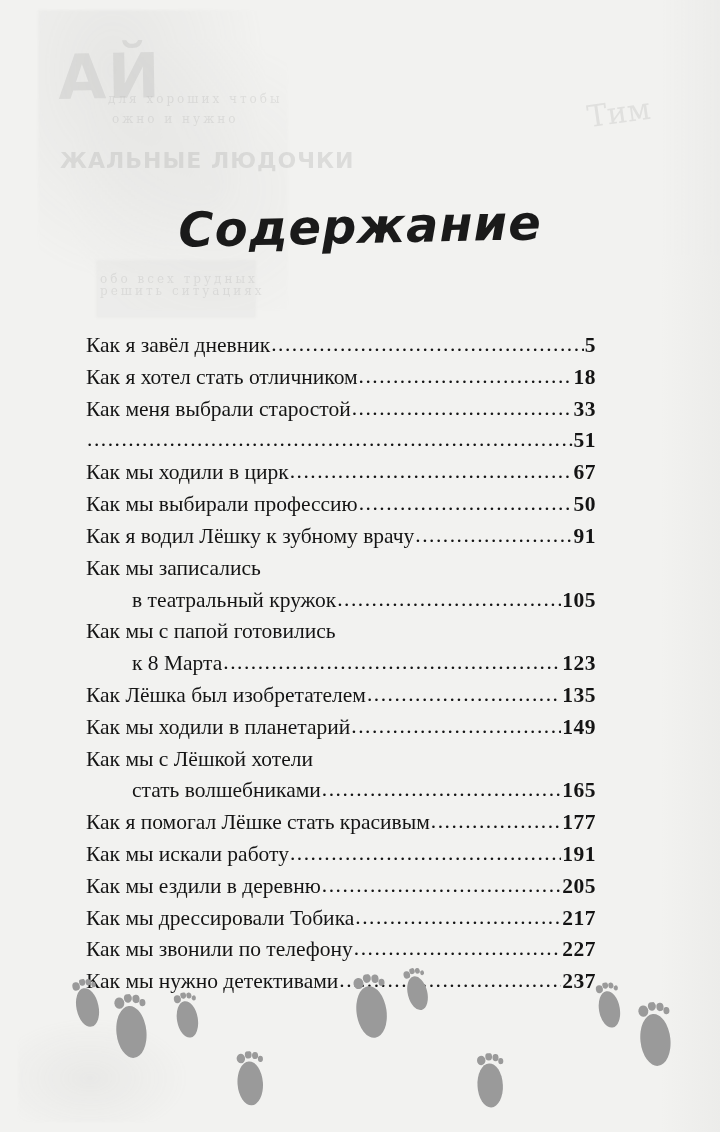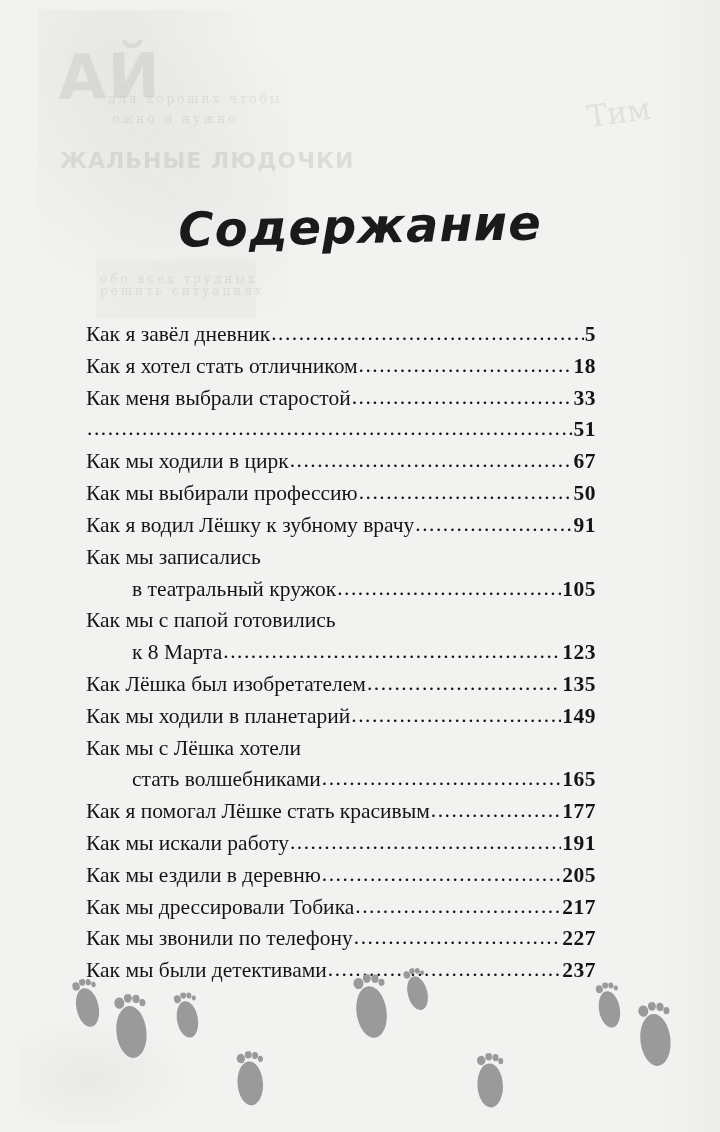--- a/index.html
+++ b/index.html
@@ -109,21 +109,21 @@
     font-style: italic;
     font-weight: bold;
     color: #1a1a1a;
     letter-spacing: 1px;
     transform: rotate(-1.2deg);
   }
 
   
   .toc {
     position: absolute;
-    top: 319px;
+    top: 330px;
     left: 86px;
     width: 510px;
     text-align: center;
   }
   .toc-row {
     display: flex;
     align-items: baseline;
     font-size: 21.5px;
     line-height: 1.48;
     color: #141414;
@@ -241,21 +241,21 @@
       <span class="toc-title">Как Лёшка был изобретателем</span>
       <span class="toc-dots">................................................................................</span>
       <span class="toc-page">135</span>
     </div>
     <div class="toc-row">
       <span class="toc-title">Как мы ходили в планетарий</span>
       <span class="toc-dots">................................................................................</span>
       <span class="toc-page">149</span>
     </div>
     <div class="toc-row nopage">
-      <span class="toc-title">Как мы с Лёшка хотели</span>
+      <span class="toc-title">Как мы с Лёшкой хотели</span>
     </div>
     <div class="toc-row indent">
       <span class="toc-title">стать волшебниками</span>
       <span class="toc-dots">................................................................................</span>
       <span class="toc-page">165</span>
     </div>
     <div class="toc-row">
       <span class="toc-title">Как я помогал Лёшке стать красивым</span>
       <span class="toc-dots">................................................................................</span>
       <span class="toc-page">177</span>
@@ -274,21 +274,21 @@
       <span class="toc-title">Как мы дрессировали Тобика</span>
       <span class="toc-dots">................................................................................</span>
       <span class="toc-page">217</span>
     </div>
     <div class="toc-row">
       <span class="toc-title">Как мы звонили по телефону</span>
       <span class="toc-dots">................................................................................</span>
       <span class="toc-page">227</span>
     </div>
     <div class="toc-row">
-      <span class="toc-title">Как мы были детективами</span>
+      <span class="toc-title">Как мы нужно детективами</span>
       <span class="toc-dots">................................................................................</span>
       <span class="toc-page">237</span>
     </div>
   </div>
 
 <div class="footprints">
   <div class="foot" style="left:70px; bottom:96px; transform:rotate(-12deg) scale(0.85);">
     <svg width="34" height="62" viewBox="0 0 34 62">
         <ellipse cx="17" cy="34" rx="13" ry="23" fill="currentColor"></ellipse>
         <ellipse cx="9" cy="7" rx="4.4" ry="5" fill="currentColor"></ellipse>

